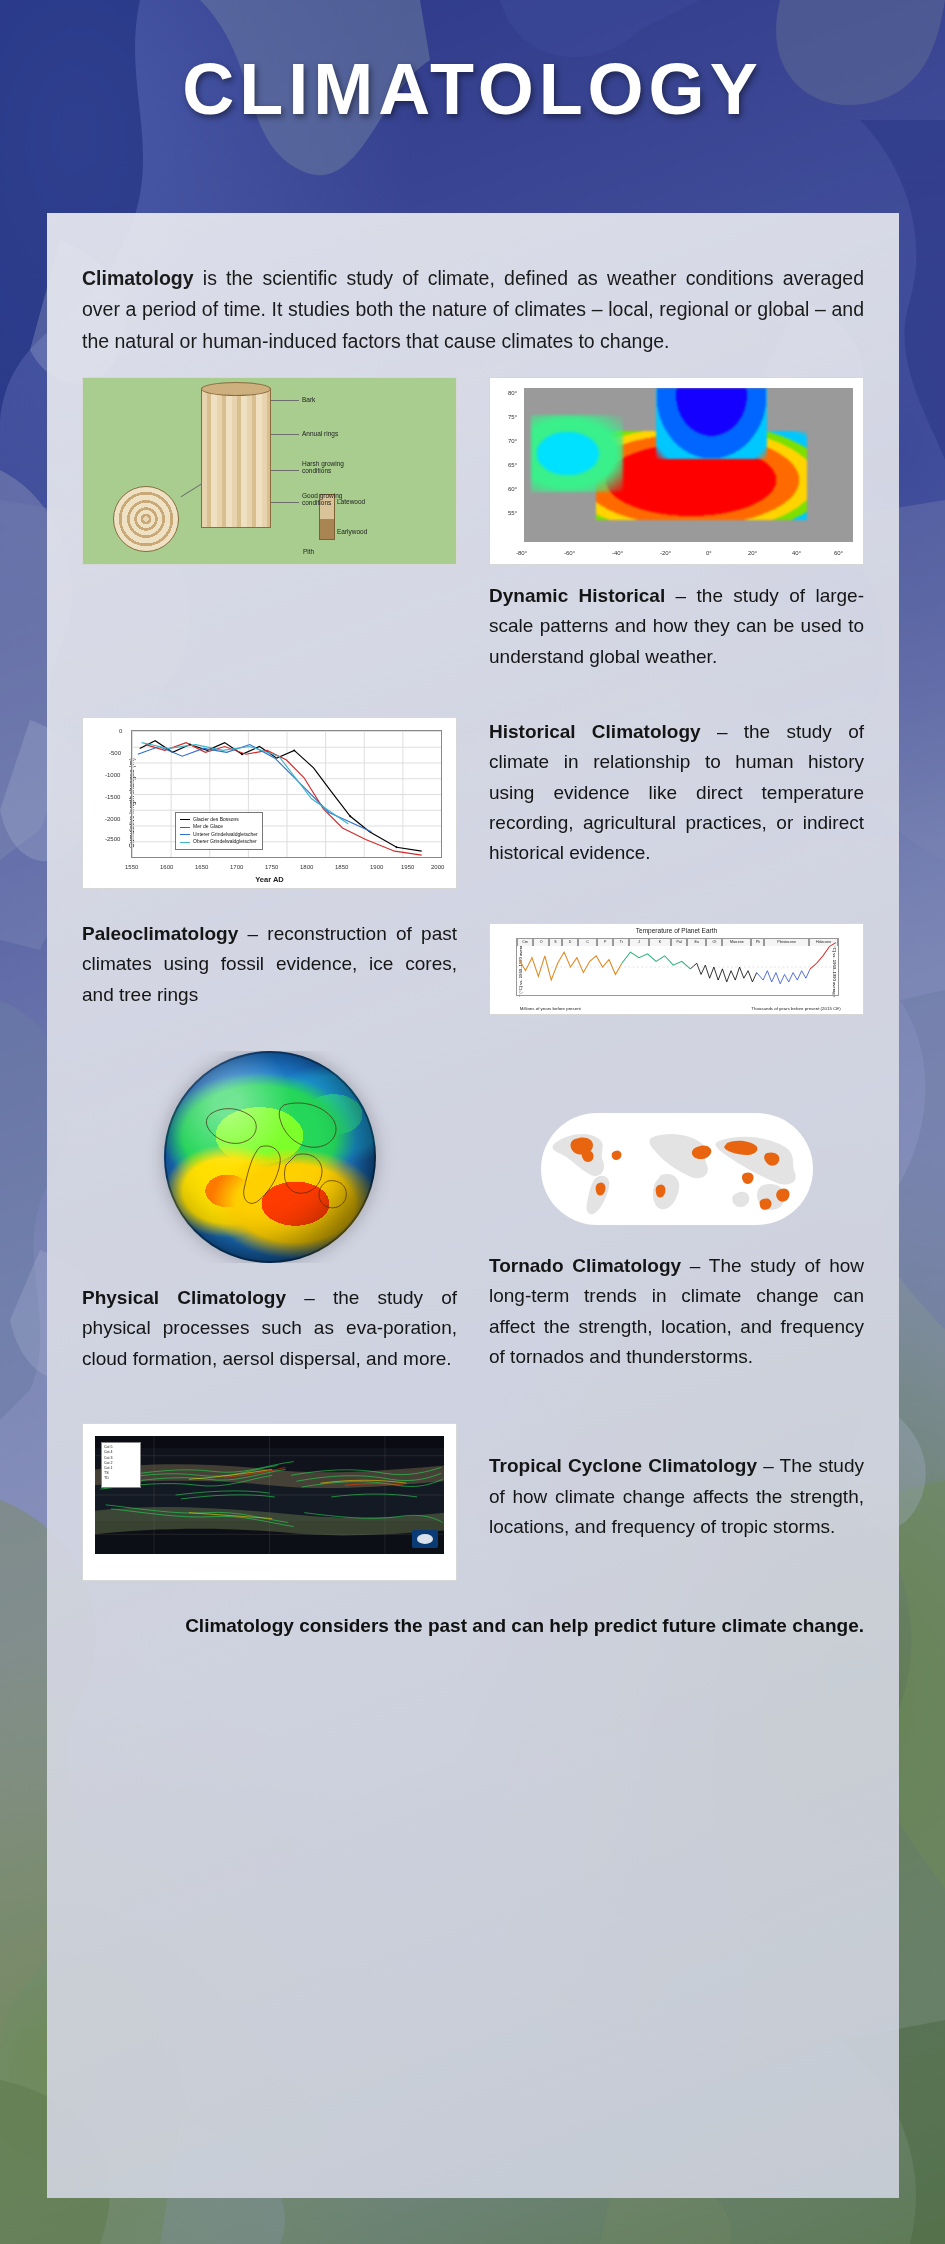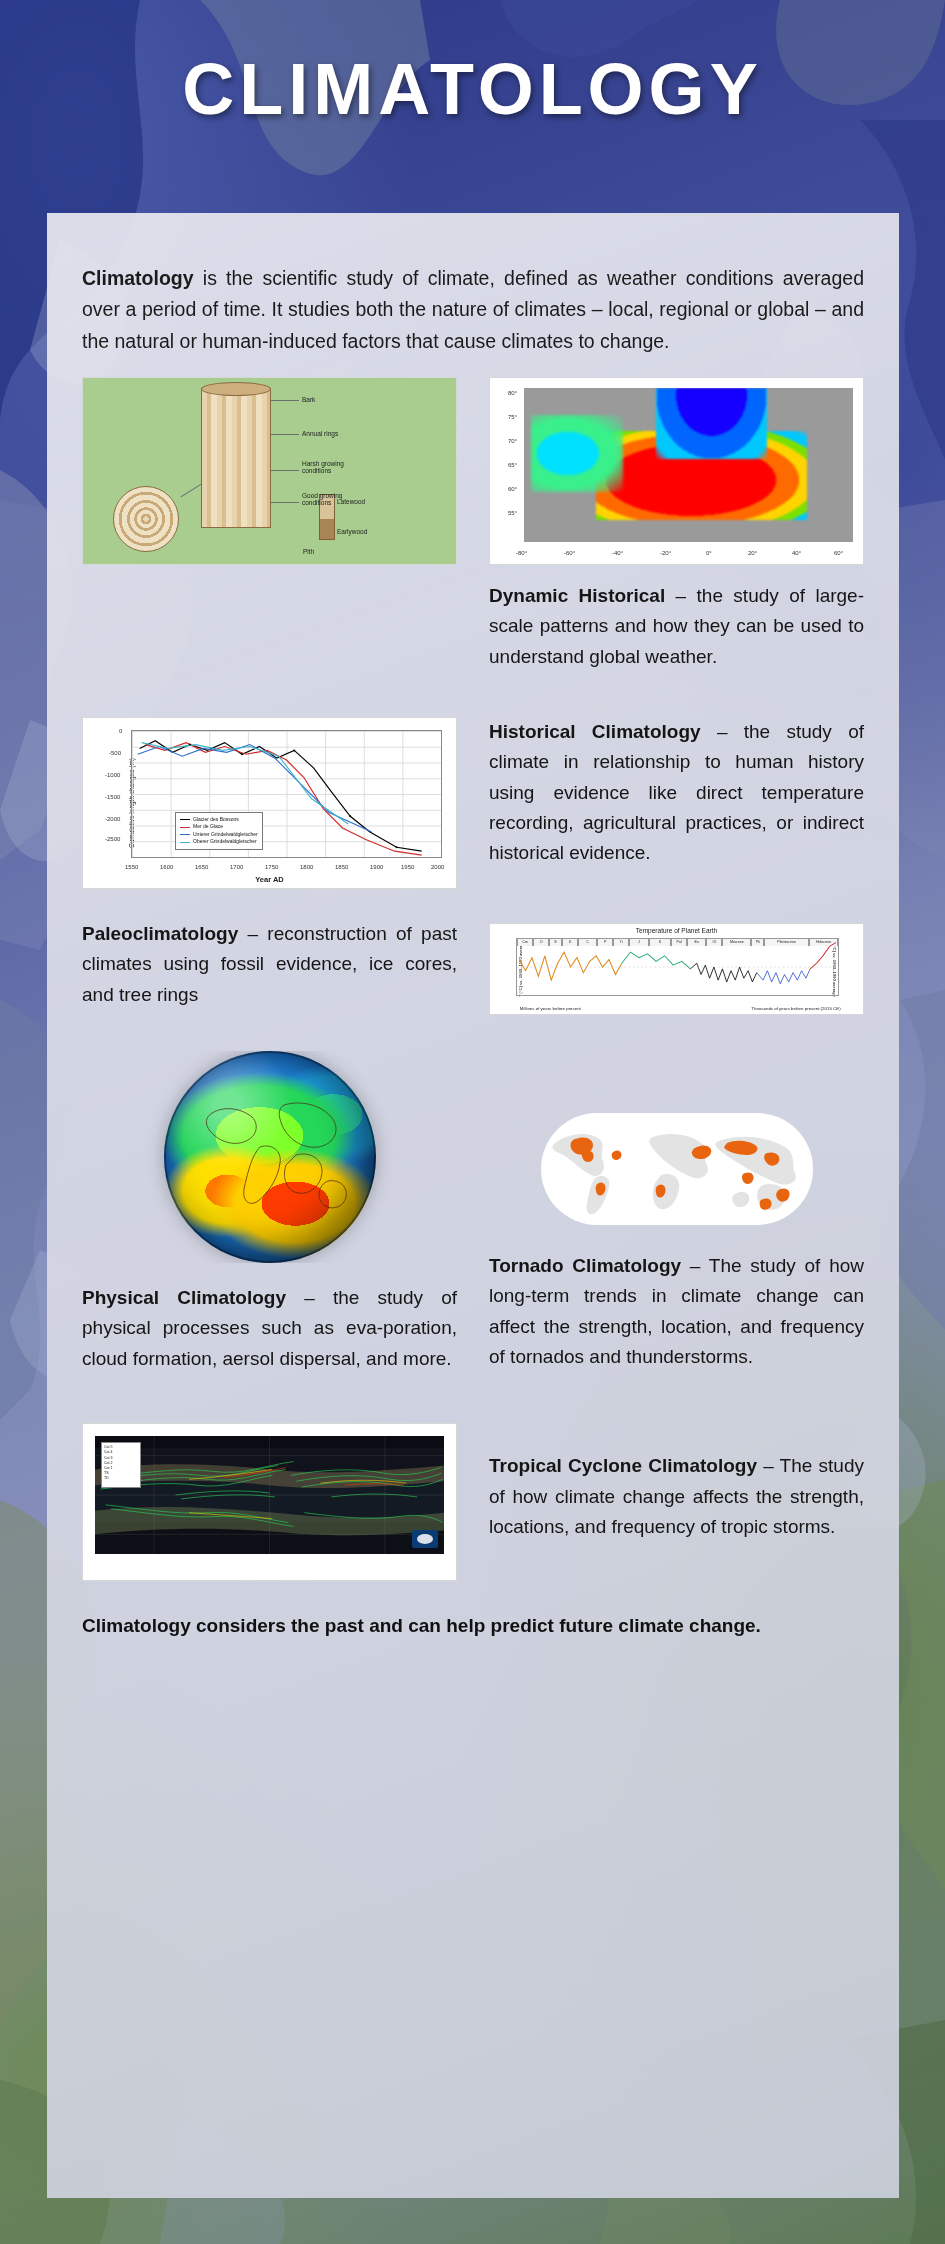--- a/index.html
+++ b/index.html
@@ -77,21 +77,21 @@
     font-size: 19px;
     line-height: 1.6;
     color:#151515;
     text-align: justify;
     margin-top: 16px;
   }
   .cap b { font-weight:bold; }
 
   .footer {
     margin-top: 34px;
-    text-align:left;
+    text-align:right;
     font-size: 19px;
     font-weight: bold;
     color:#101010;
   }
 
   
 
   
   .fig-tree { height: 188px; background:#a8cd8f; }
   .fig-tree .trunk {

